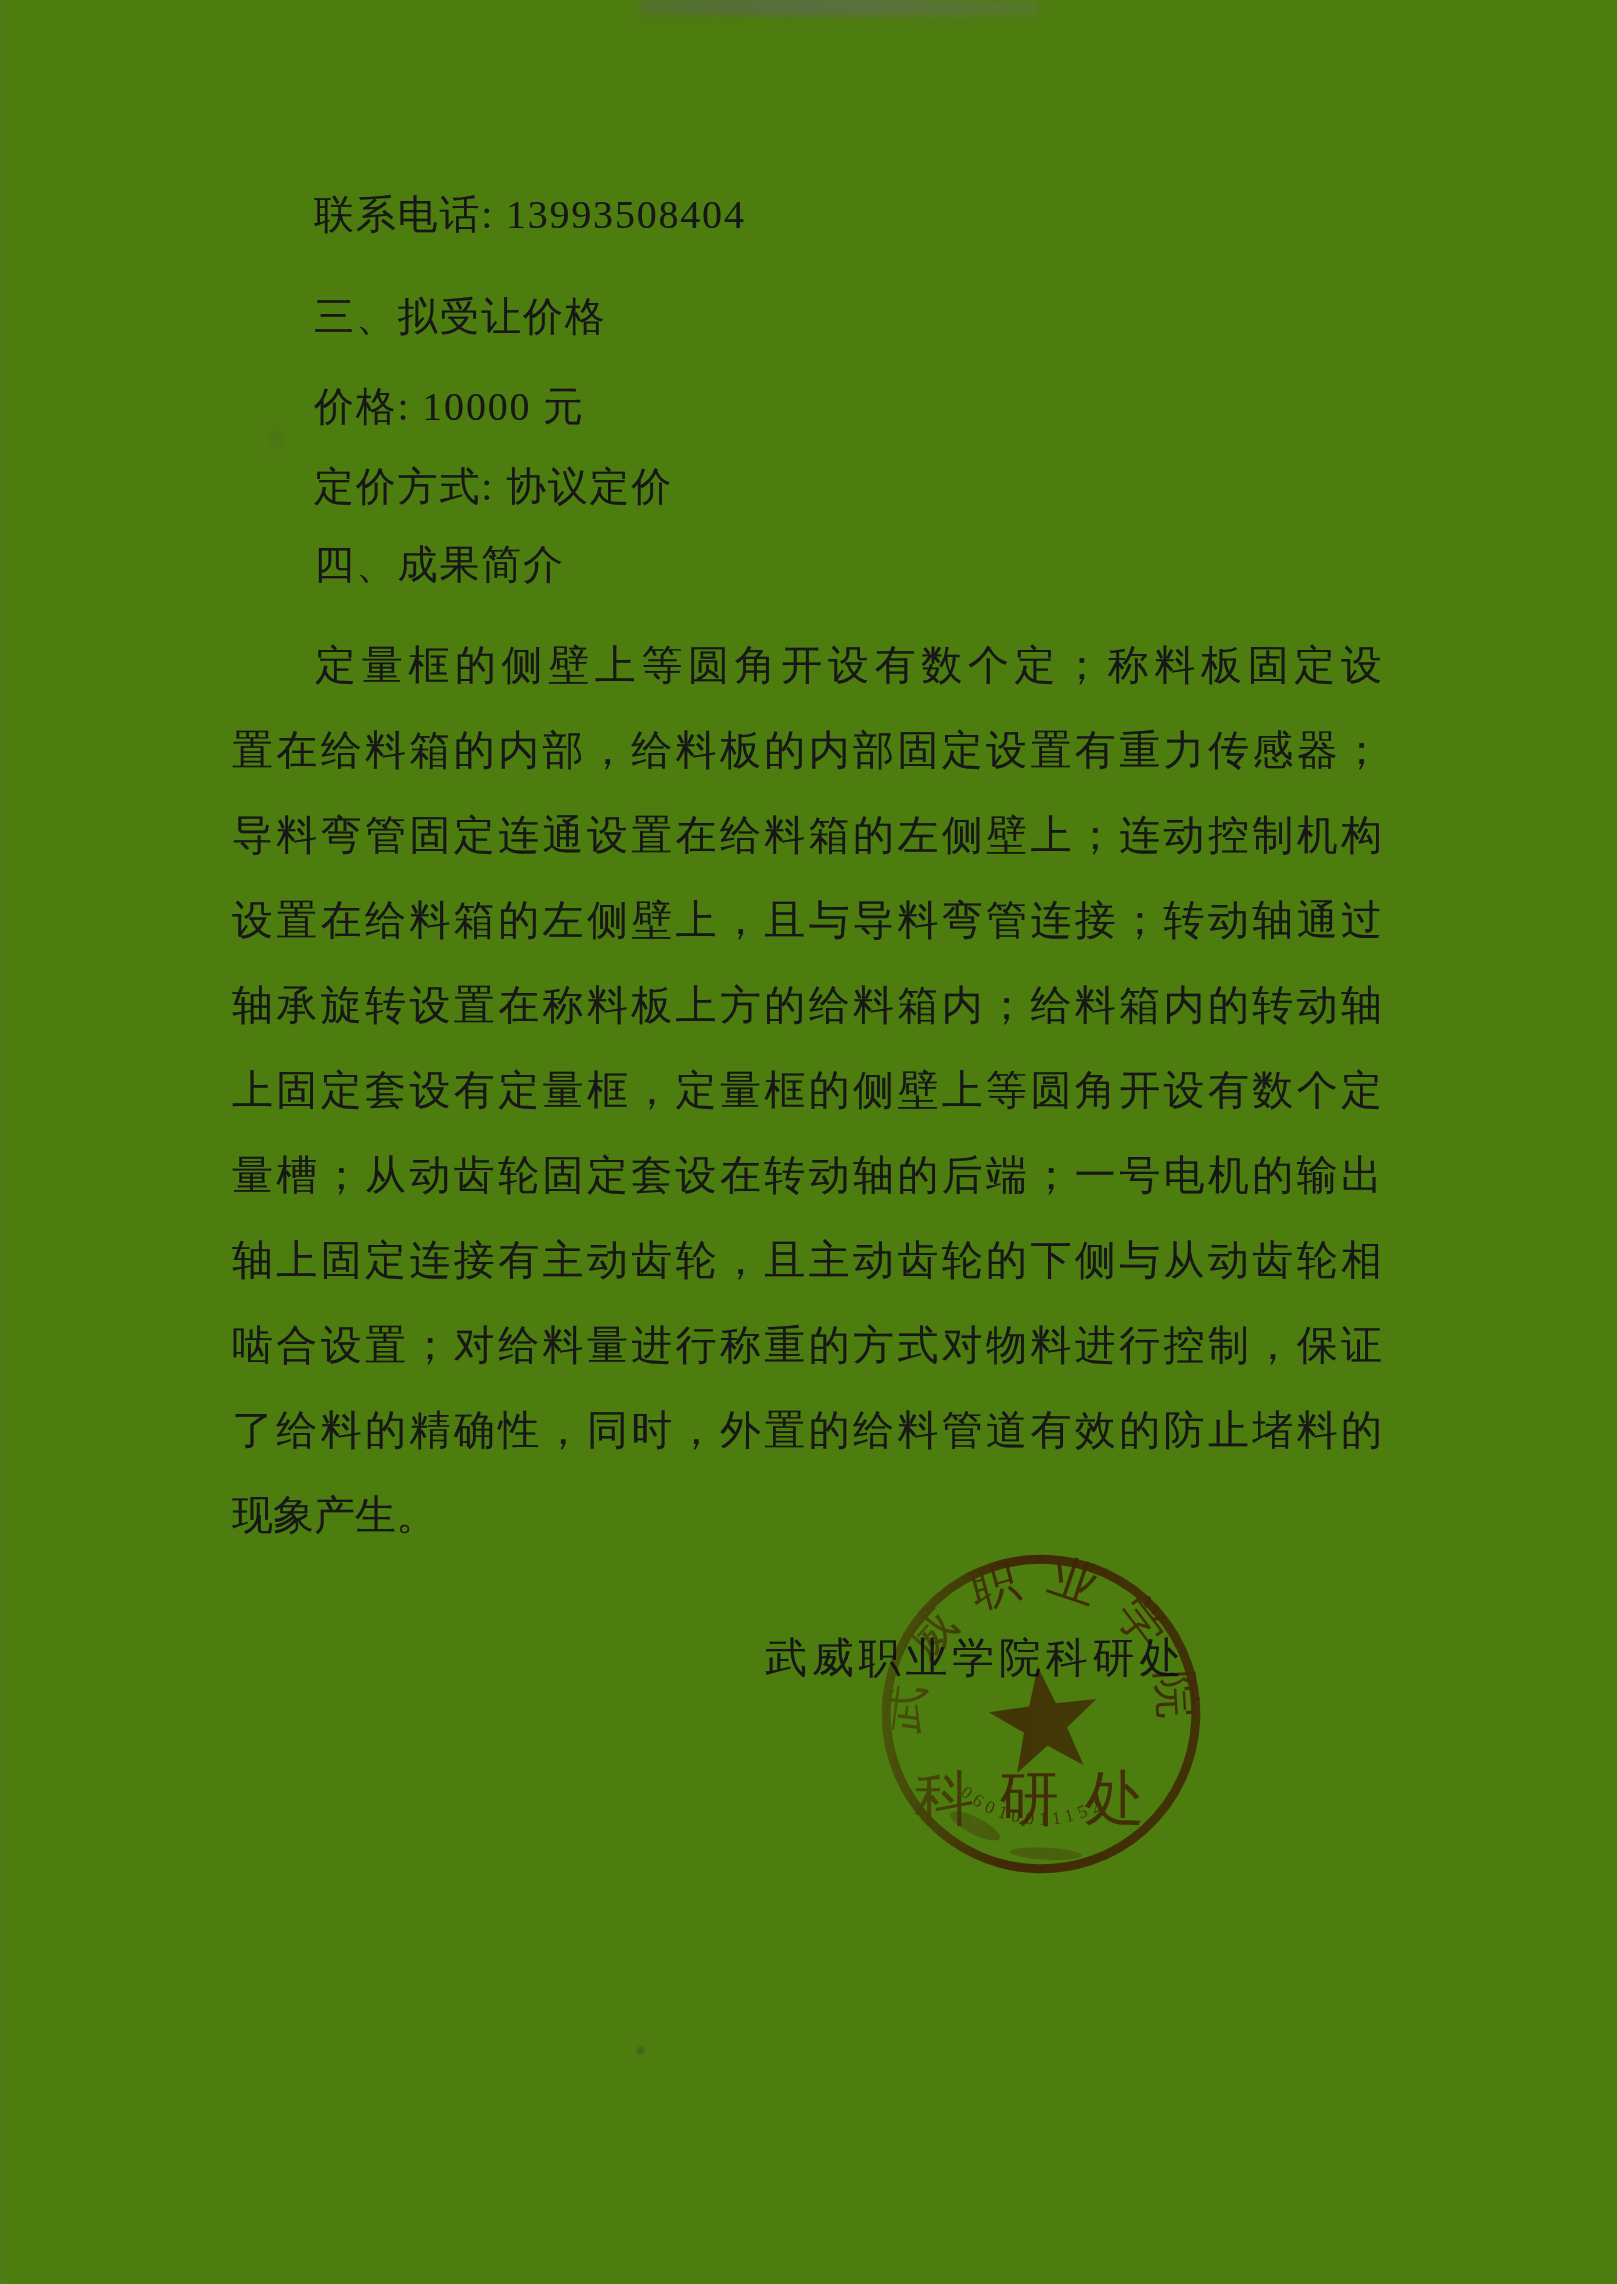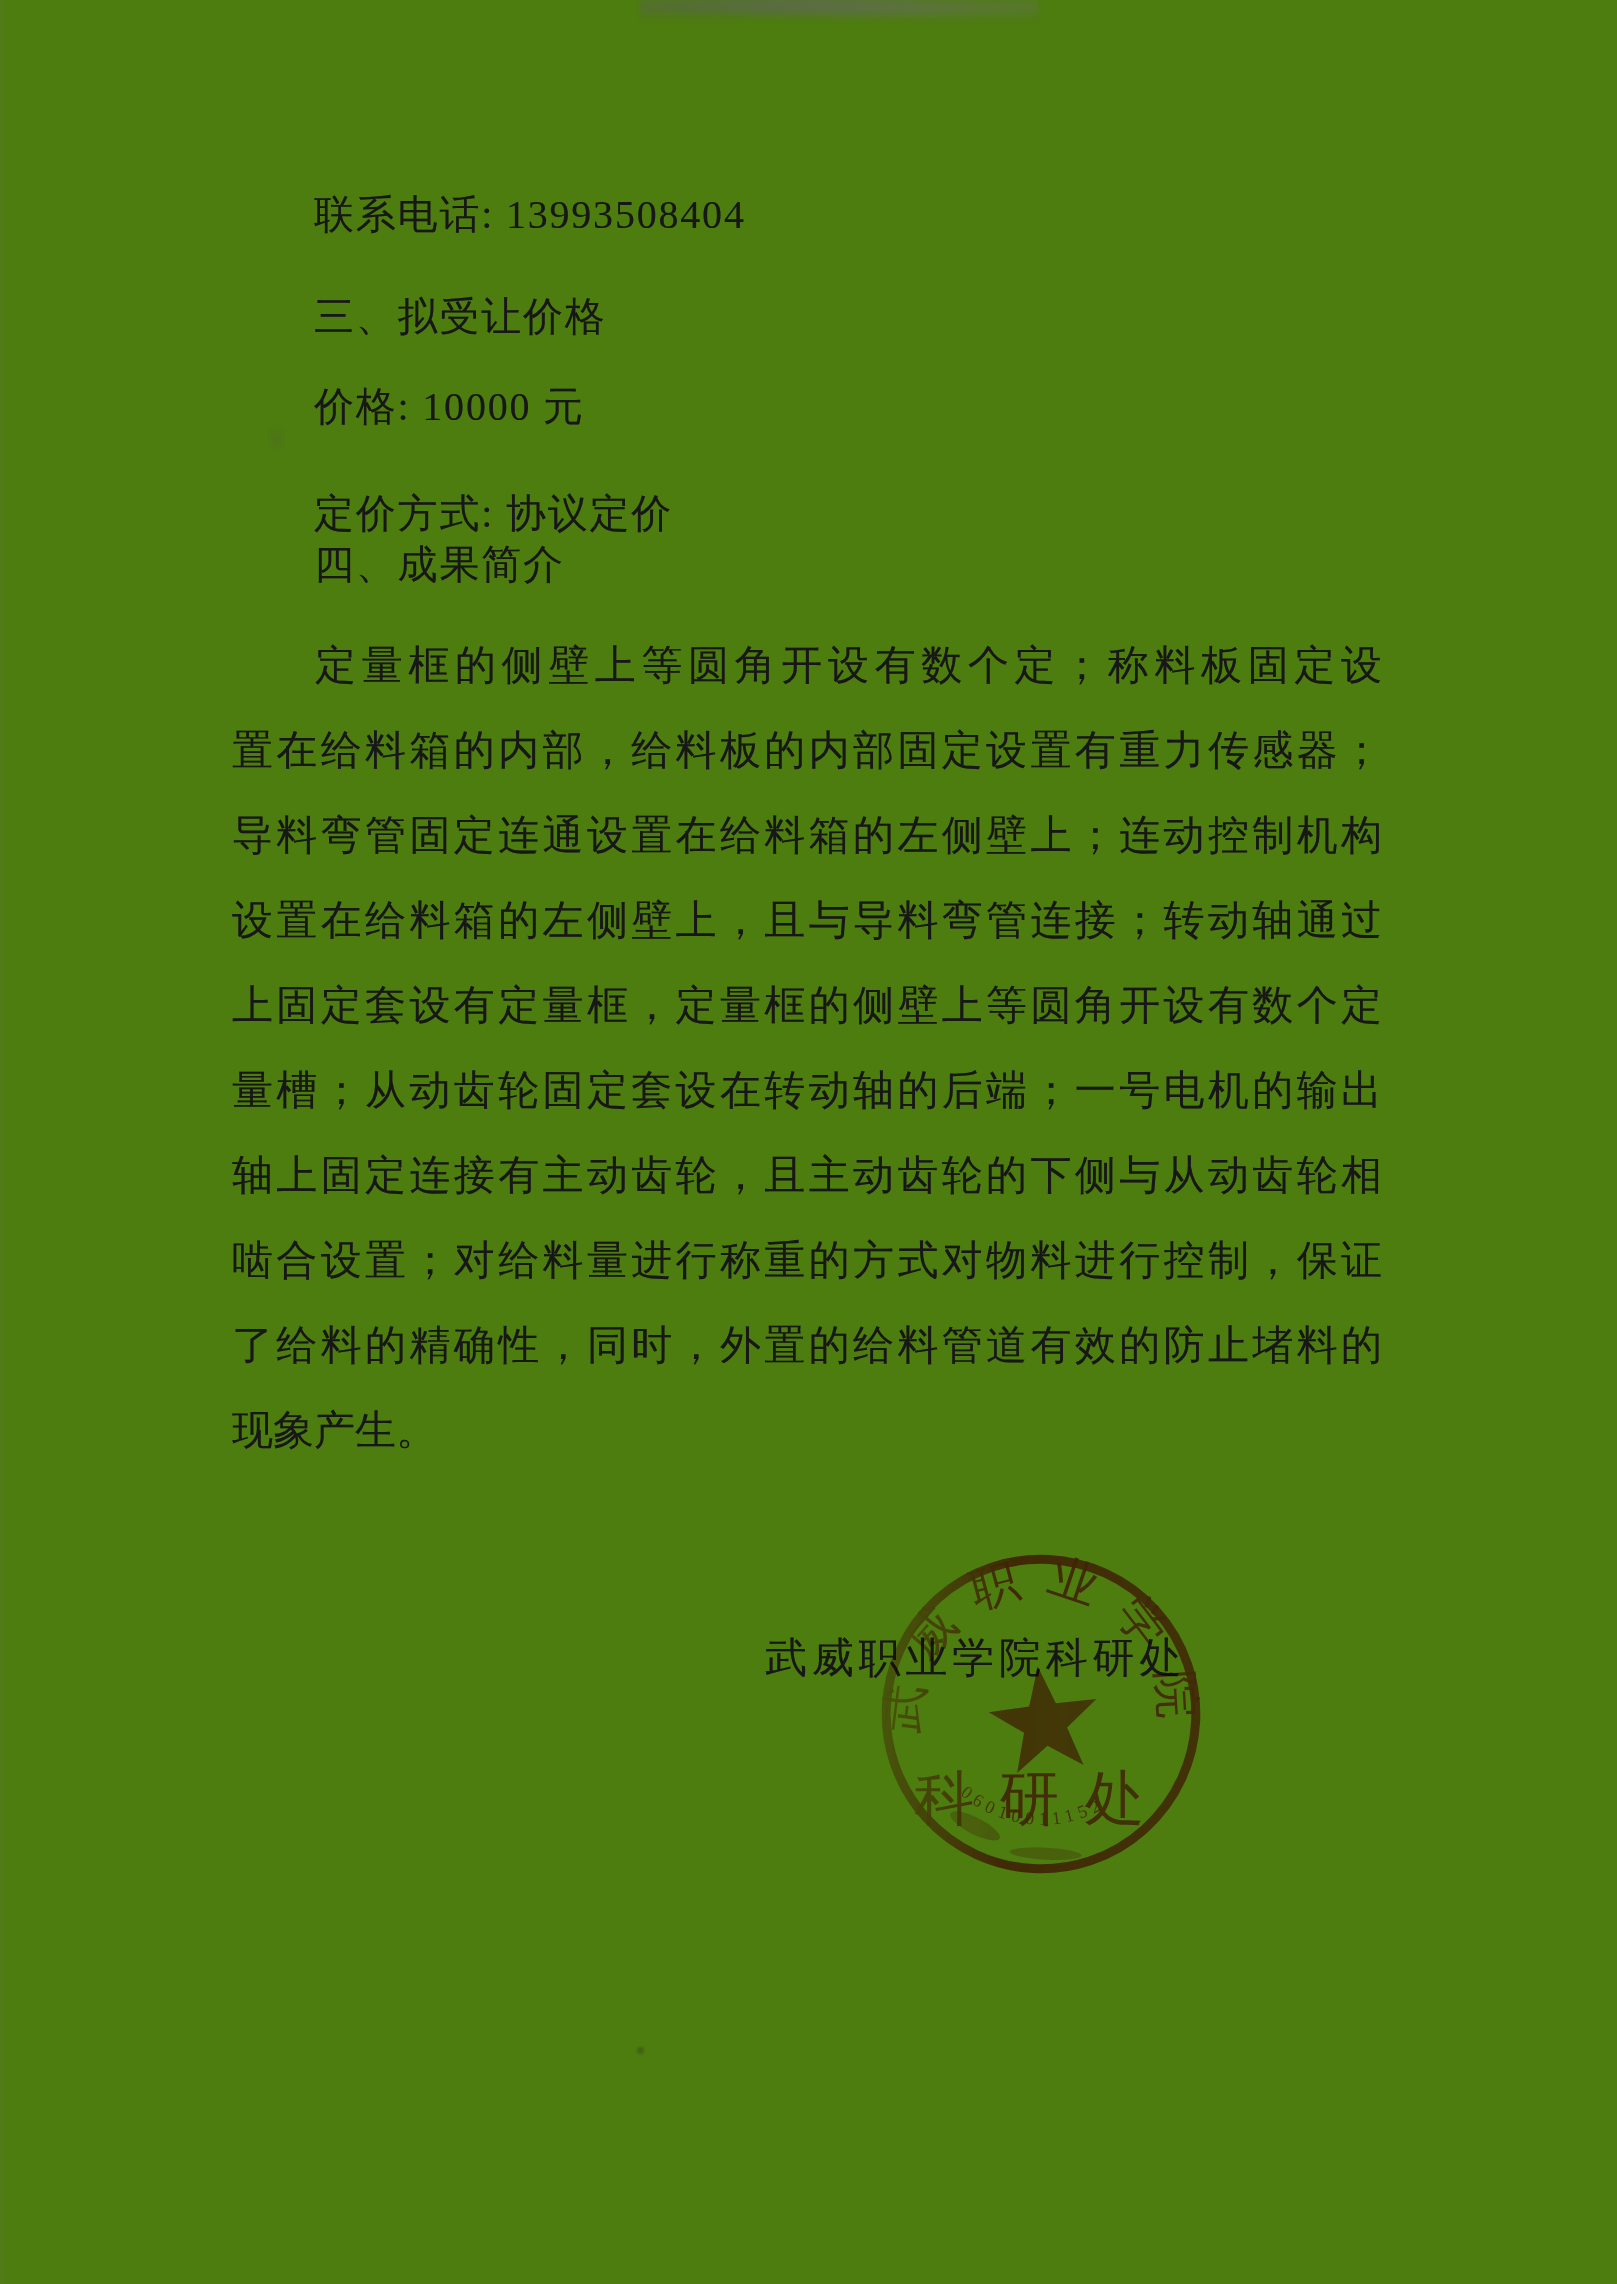--- a/index.html
+++ b/index.html
@@ -18,21 +18,21 @@
     filter:blur(2.4px);}
   .speck-a{position:absolute;left:266px;top:423px;width:20.5px;height:31px;
     background:radial-gradient(ellipse,rgba(80,80,85,.16),transparent 65%);filter:blur(1.2px);}
   .speck-b{position:absolute;left:637px;top:2047px;width:7.2px;height:7.2px;border-radius:50%;
     background:rgba(40,40,40,.30);filter:blur(0.9px);}
   .line{position:absolute;white-space:pre;text-shadow:0 0 0.6px rgba(25,25,25,.38);}
   .hline{font-size:40px;letter-spacing:1.8px;}
   .contact{left:314px;top:187px;}
   .sec3{left:314px;top:289px;}
   .price{left:314px;top:379px;}
-  .method{left:314px;top:459px;margin-top:27px;}
+  .method{left:314px;top:459px;}
   .sec4{left:314px;top:537px;}
   .body-block{position:absolute;left:232px;top:623px;width:1150px;font-size:41px;}
   .pline{height:85px;line-height:85px;text-align:justify;text-align-last:justify;
     text-justify:inter-character;text-shadow:0 0 0.6px rgba(25,25,25,.38);}
   .pline.first{text-indent:83px;}
   .pline.last{text-align:center;text-align-last:left;}
   .signature{left:765px;top:1630px;font-size:42px;letter-spacing:4.8px;}
   .dateline{left:804px;top:1728px;font-size:40px;letter-spacing:2.4px;}
   .stamp{position:absolute;left:873px;top:1546px;width:336px;height:336px;
     mix-blend-mode:multiply;opacity:.95;filter:blur(0.4px) saturate(1.05);}
@@ -55,20 +55,21 @@
 
   <div class="line hline method">定价方式: 协议定价</div>
 
   <div class="line hline sec4">四、成果简介</div>
 
   <div class="body-block">
     <div class="pline first">定量框的侧壁上等圆角开设有数个定；称料板固定设</div>
     <div class="pline">置在给料箱的内部，给料板的内部固定设置有重力传感器；</div>
     <div class="pline">导料弯管固定连通设置在给料箱的左侧壁上；连动控制机构</div>
     <div class="pline">设置在给料箱的左侧壁上，且与导料弯管连接；转动轴通过</div>
+    <div class="pline">轴承旋转设置在称料板上方的给料箱内；给料箱内的转动轴</div>
     <div class="pline">上固定套设有定量框，定量框的侧壁上等圆角开设有数个定</div>
     <div class="pline">量槽；从动齿轮固定套设在转动轴的后端；一号电机的输出</div>
     <div class="pline">轴上固定连接有主动齿轮，且主动齿轮的下侧与从动齿轮相</div>
     <div class="pline">啮合设置；对给料量进行称重的方式对物料进行控制，保证</div>
     <div class="pline">了给料的精确性，同时，外置的给料管道有效的防止堵料的</div>
     <div class="pline last">现象产生。</div>
   </div>
 
   <div class="line signature">武威职业学院科研处</div>
 

